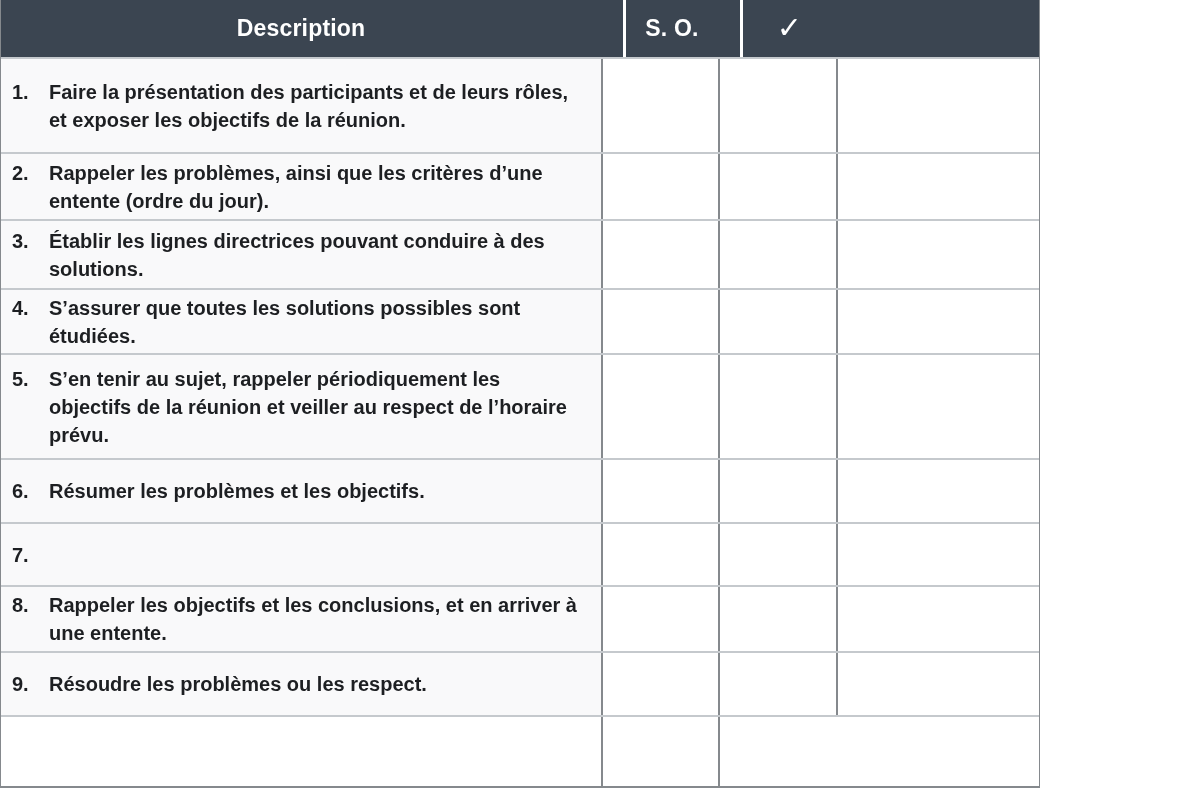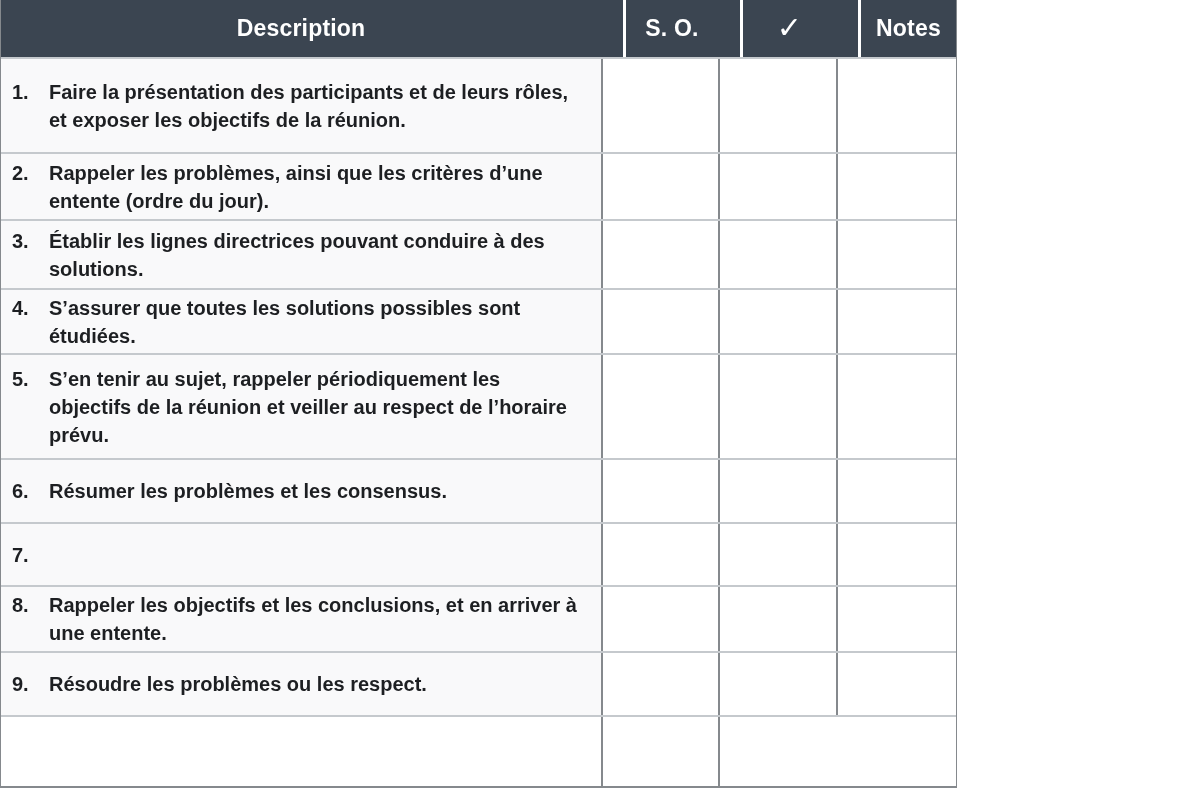--- a/index.html
+++ b/index.html
@@ -2,21 +2,21 @@
 <html><head>
 <meta charset="utf-8">
 <style>
   * { box-sizing: border-box; margin: 0; padding: 0; }
   html, body { width: 1200px; height: 788px; }
   body {
     font-family: "Liberation Sans", "DejaVu Sans", sans-serif;
     background: #ffffff;
   }
   .checklist-table {
-    width: 957px;
+    width: 1040px;
     height: 788px;
     display: flex;
     flex-direction: column;
     border-left: 1px solid #85898d;
     border-right: 1px solid #85898d;
     border-bottom: 2px solid #85898d;
     overflow: hidden;
   }
   .row {
     display: grid;
@@ -62,21 +62,20 @@
 </style>
 </head>
 <body>
 
 <div class="checklist-table">
 
   <div class="row header">
     <div class="cell">Description</div>
     <div class="cell">S. O.</div>
     <div class="cell check-glyph">✓</div>
-    <div class="cell">Notes</div>
   </div>
 
   <div class="row body" style="height:95px">
     <div class="cell desc">
       <div class="item">
           <span class="num">1.</span>
           <span class="txt">Faire la présentation des participants et de leurs rôles, et exposer les objectifs de la réunion.</span>
         </div>
     </div>
     <div class="cell"></div>
@@ -129,21 +128,21 @@
     </div>
     <div class="cell"></div>
     <div class="cell"></div>
     <div class="cell"></div>
   </div>
 
   <div class="row body" style="height:64px">
     <div class="cell desc">
       <div class="item">
           <span class="num">6.</span>
-          <span class="txt">Résumer les problèmes et les consensus.</span>
+          <span class="txt">Résumer les problèmes et les objectifs.</span>
         </div>
     </div>
     <div class="cell"></div>
     <div class="cell"></div>
     <div class="cell"></div>
   </div>
 
   <div class="row body" style="height:63px">
     <div class="cell desc">
       <div class="item">

